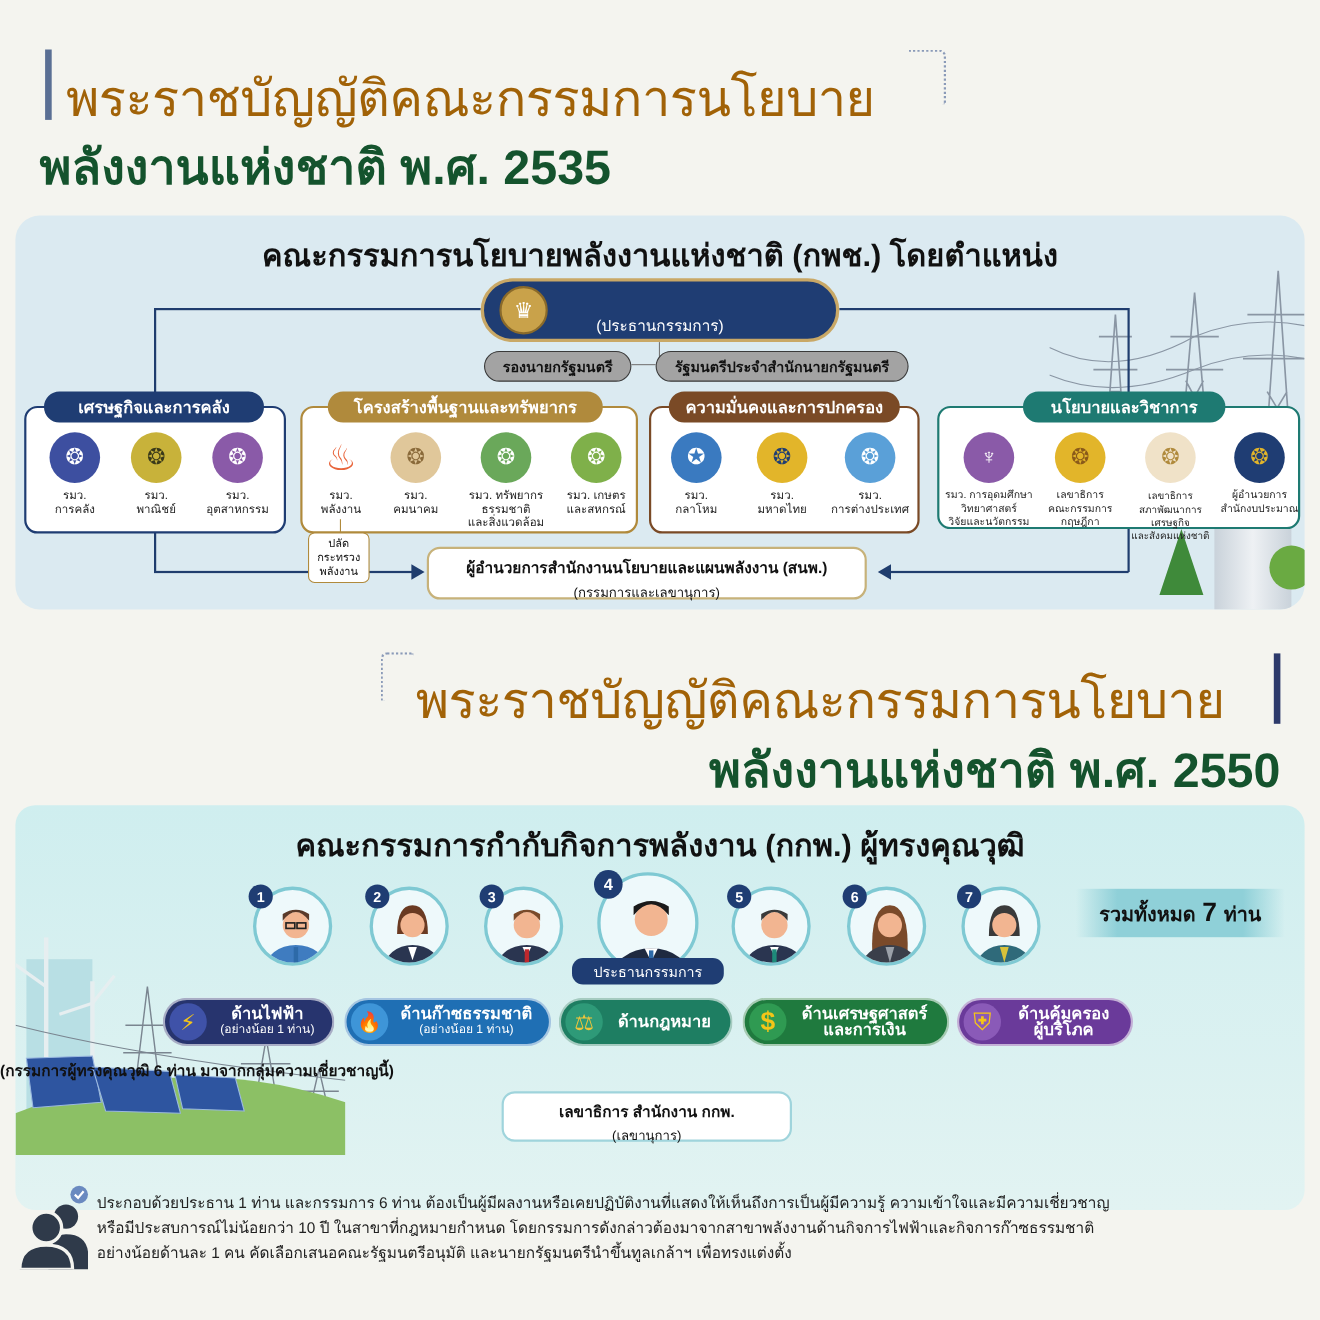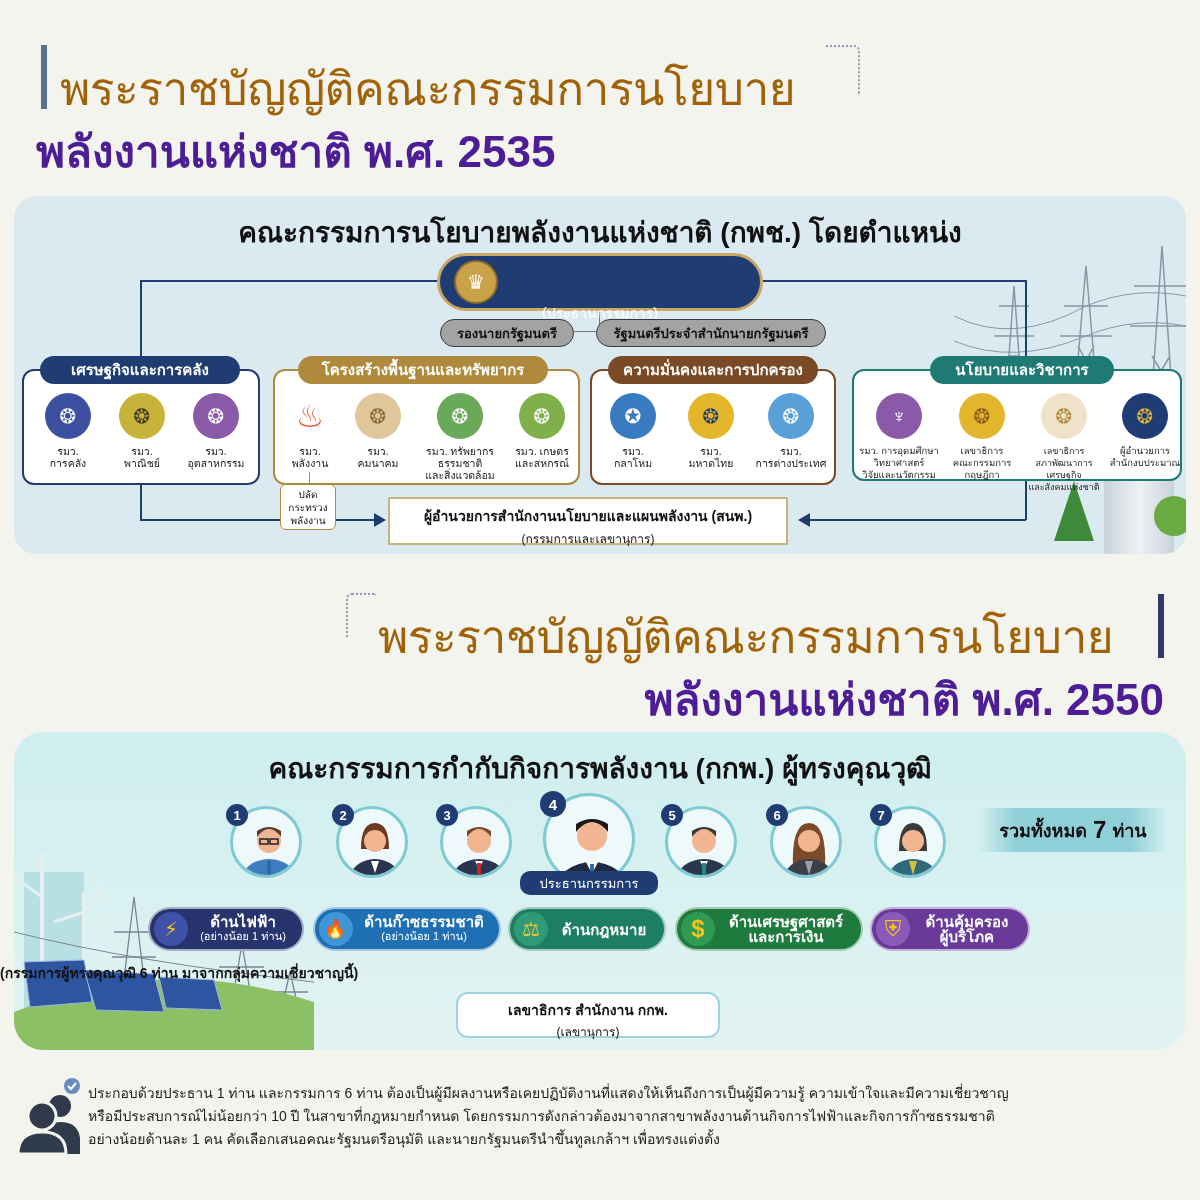--- a/index.html
+++ b/index.html
@@ -1,35 +1,35 @@
 <!DOCTYPE html>
 <html><head>
 <meta charset="utf-8">
 <style>
 *{box-sizing:border-box;margin:0;padding:0}
 body{width:1200px;height:1200px;background:#f4f4ef;font-family:"Liberation Sans","DejaVu Sans",sans-serif;color:#111;position:relative;overflow:hidden}
 .abs{position:absolute}
 .title-thin{font-size:46px;font-weight:400;letter-spacing:-0.5px;color:#a16207;white-space:nowrap}
-.title-bold{font-size:44px;font-weight:700;color:#4c1d95;white-space:nowrap}
+.title-bold{font-size:44px;font-weight:700;color:#14532d;white-space:nowrap}
 .bar-l{width:6px;background:#5a6f94}
 .bar-r{width:6px;background:#2d3a6b}
 .dash-corner{border-top:2px dotted #8a9ab8;border-right:2px dotted #8a9ab8;border-top-right-radius:6px}
 .dash-corner-l{border-top:2px dotted #8a9ab8;border-left:2px dotted #8a9ab8;border-top-left-radius:6px}
 .panel1{left:14px;top:196px;width:1172px;height:358px;background:#dbeaf1;border-radius:22px;overflow:hidden}
-.panel2{left:14px;top:732px;width:1172px;height:318px;background:linear-gradient(#cfeeef,#e2f3f2);border-radius:29px;overflow:hidden}
+.panel2{left:14px;top:732px;width:1172px;height:368px;background:linear-gradient(#cfeeef,#e2f3f2);border-radius:18px;overflow:hidden}
 .h2{font-size:28px;font-weight:700;color:#111;white-space:nowrap;text-align:center}
 .line{background:#1f3d6e}
 .pm-box{left:437px;top:253px;width:326px;height:58px;background:#1f3d73;border:3px solid #c9a866;border-radius:30px;color:#fff}
 .seal{border-radius:50%;display:flex;align-items:center;justify-content:center;font-size:20px}
 .pill-w{background:#a3a3a3;border:1.5px solid #3a3a3a;border-radius:14px;font-size:13px;font-weight:700;display:flex;align-items:center;justify-content:center;white-space:nowrap}
 .group{background:#fff;border-radius:12px;border:2px solid}
 .g-head{color:#fff;font-size:15px;font-weight:700;border-radius:14px;display:flex;align-items:center;justify-content:center;white-space:nowrap}
 .member{position:absolute;text-align:center;font-size:10.5px;line-height:12px;color:#222}
 .member .seal{margin:0 auto 6px;width:46px;height:46px}
-.sec-box{left:388px;top:497px;width:400px;height:48px;background:#fff;border:2px solid #c7b27a;border-radius:0;text-align:center}
+.sec-box{left:388px;top:497px;width:400px;height:48px;background:#fff;border:2px solid #c7b27a;border-radius:12px;text-align:center}
 .arrow-r{width:0;height:0;border-top:7px solid transparent;border-bottom:7px solid transparent;border-left:12px solid #1f3d6e}
 .arrow-l{width:0;height:0;border-top:7px solid transparent;border-bottom:7px solid transparent;border-right:12px solid #1f3d6e}
 .avatar{border-radius:50%;background:#eef9fb;border:3px solid #7fc9d3;overflow:hidden}
 .num{width:22px;height:22px;border-radius:50%;background:#1f3d73;color:#fff;font-size:13px;font-weight:700;display:flex;align-items:center;justify-content:center}
 .exp{height:44px;border-radius:22px;color:#fff;display:flex;align-items:center;padding:0 10px 0 4px;gap:6px;border:2px solid rgba(255,255,255,.6)}
 .exp .ic{width:34px;height:34px;border-radius:50%;display:flex;align-items:center;justify-content:center;font-size:20px;flex:0 0 34px}
 .exp .tx{text-align:center;flex:1;line-height:15px}
 .exp .t1{font-size:15px;font-weight:700}
 .exp .t2{font-size:11px}
 .note{font-size:14px;line-height:23px;color:#222}
@@ -68,21 +68,21 @@
 
 <div class="abs line" style="left:140px;top:484px;width:2px;height:36px"></div>
 <div class="abs line" style="left:140px;top:519px;width:236px;height:2px"></div>
 <div class="abs arrow-r" style="left:374px;top:513px"></div>
 <div class="abs line" style="left:1025px;top:480px;width:2px;height:40px"></div>
 <div class="abs line" style="left:810px;top:519px;width:216px;height:2px"></div>
 <div class="abs arrow-l" style="left:798px;top:513px"></div>
 
 <div class="abs pm-box">
   <div class="abs seal" style="left:14px;top:4px;width:44px;height:44px;background:#c9a24a;border:2px solid #8a6a2a">♛</div>
-  <div class="abs" style="left:0;width:320px;top:46px;text-align:center;font-size:14px">(ประธานกรรมการ)</div>
+  <div class="abs" style="left:0;width:320px;top:29px;text-align:center;font-size:14px">(ประธานกรรมการ)</div>
 </div>
 <div class="abs pill-w" style="left:440px;top:319px;width:134px;height:28px">รองนายกรัฐมนตรี</div>
 <div class="abs pill-w" style="left:596px;top:319px;width:230px;height:28px">รัฐมนตรีประจำสำนักนายกรัฐมนตรี</div>
 
 <div class="abs group" style="left:22px;top:369px;width:238px;height:116px;border-color:#1f3d73">
   <div class="member" style="left:10px;top:22px;width:68px">
       <div class="seal" style="background:#3d4fa0;color:#fff">❂</div>
       <div>รมว.</div>
       <div>การคลัง</div>
     </div>

